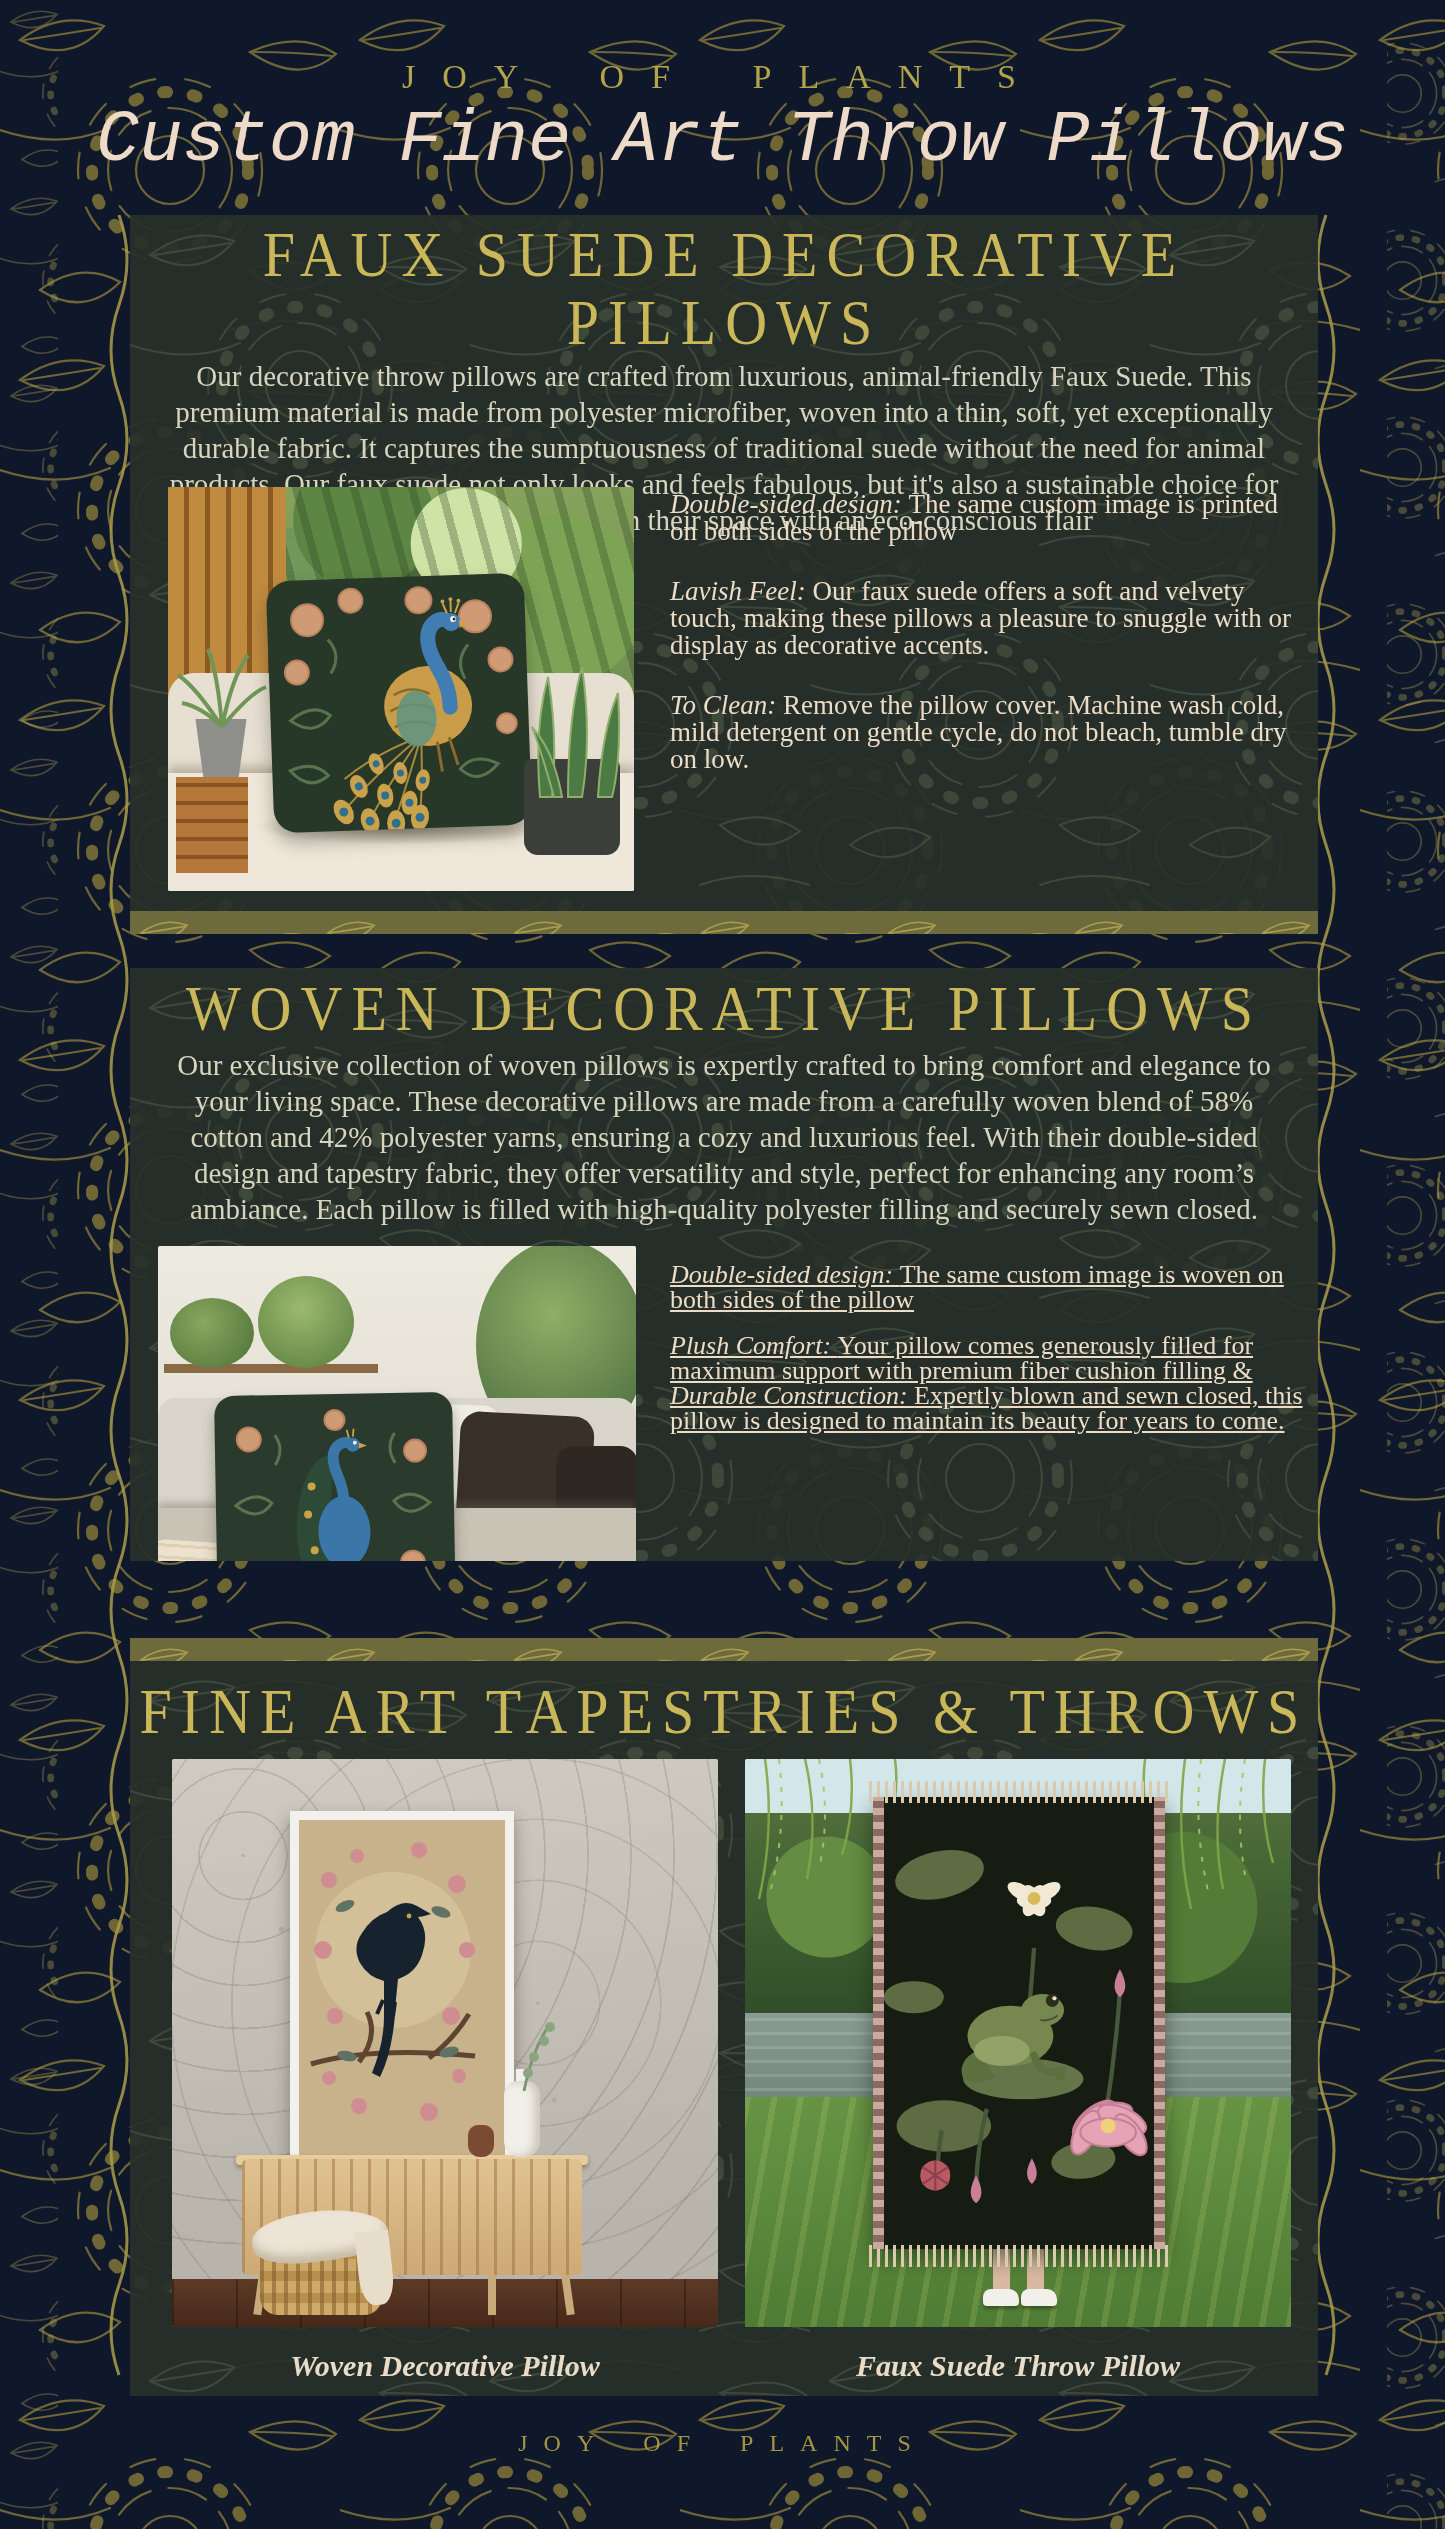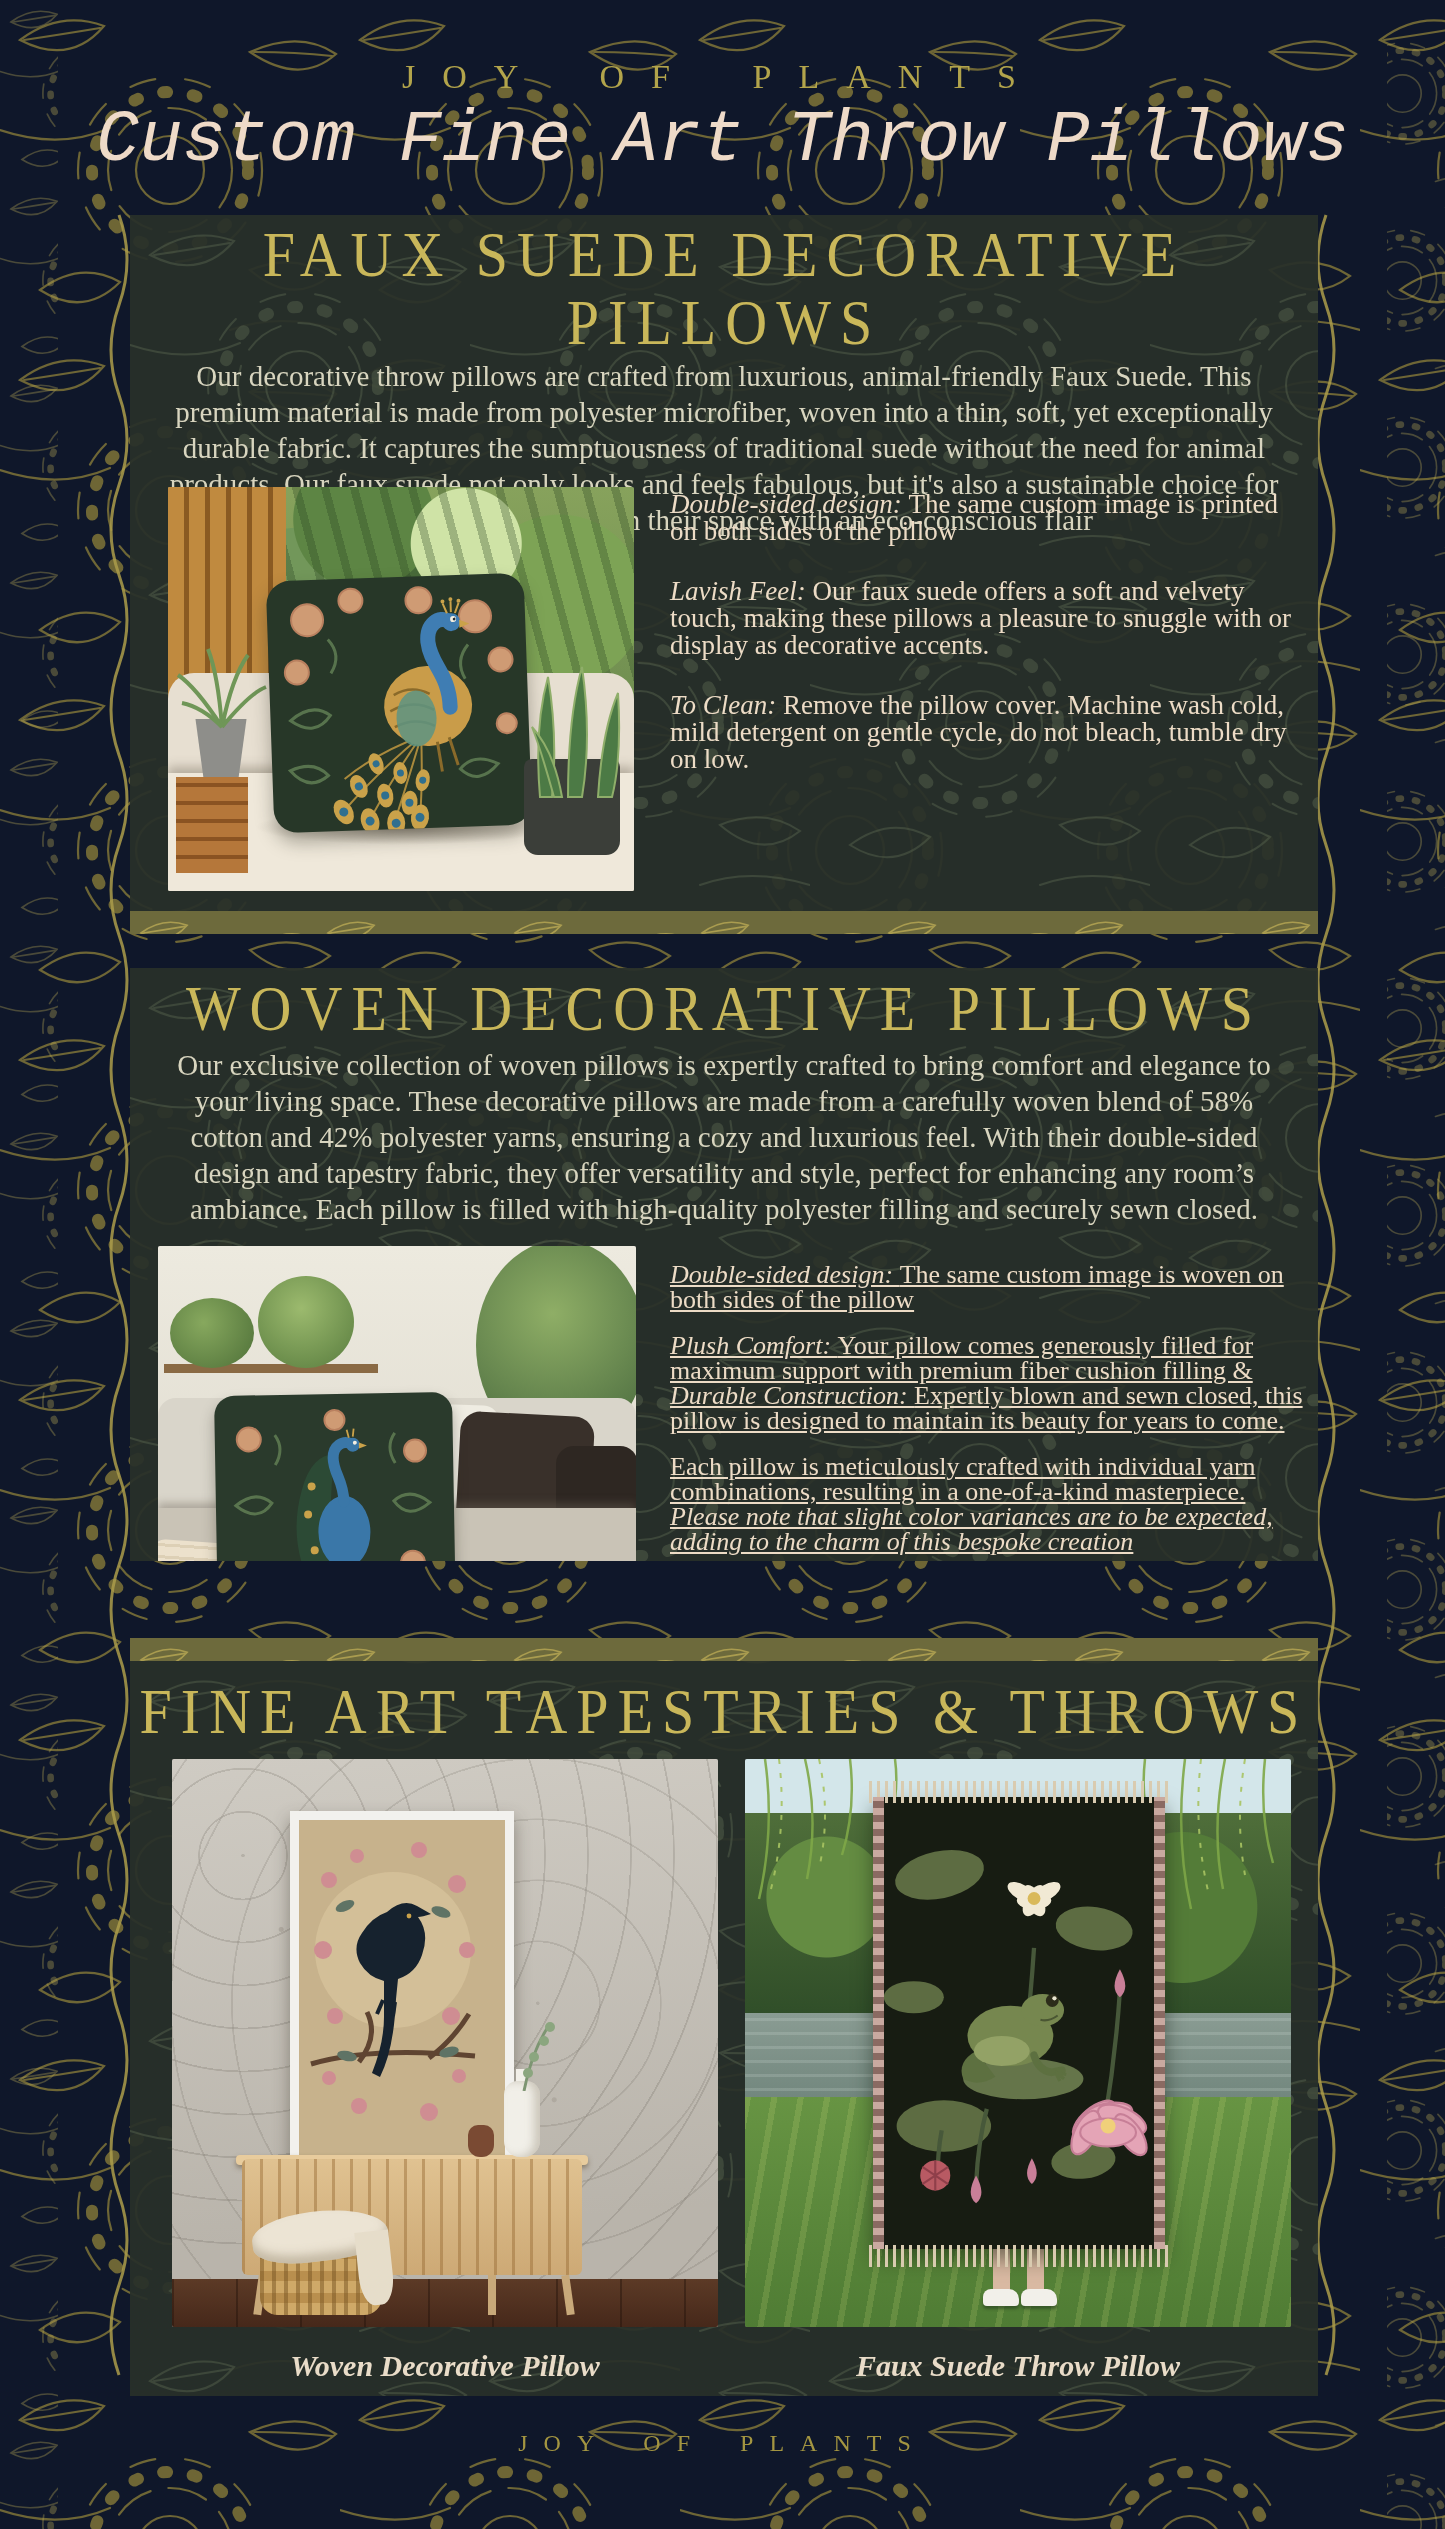--- a/index.html
+++ b/index.html
@@ -387,21 +387,20 @@
             <path d="M134 44 l-2 -8 M138 43 l1 -8" stroke="#caa24a" stroke-width="1.8"></path>
             <path d="M124 172 l-2 28 M134 172 l2 28" stroke="#8a6a2a" stroke-width="3"></path>
           </g>
         </svg>
       </div>
     </div>
 
     <div class="features f2">
         <p><em>Double-sided design: </em><span>The same custom image is woven on both sides of the pillow </span></p>
         <p><em>Plush Comfort: </em><span>Your pillow comes generously filled for maximum support with premium fiber cushion filling  &amp; </span><em>Durable Construction: </em><span>Expertly blown and sewn closed, this pillow is designed to maintain its beauty for years to come. </span></p>
-        <p><span>Each pillow is meticulously crafted with individual yarn combinations, resulting in a one-of-a-kind masterpiece. </span><em>Please note that slight color variances are to be expected, adding to the charm of this bespoke creation </em></p>
       </div>
   </section>
 
   <div class="band b2">
     <svg width="1188" height="23">
       <rect width="1188" height="23" fill="url(#patBand)" opacity="0.8"></rect>
       </svg>
   </div>
 
   <section class="panel p3">

